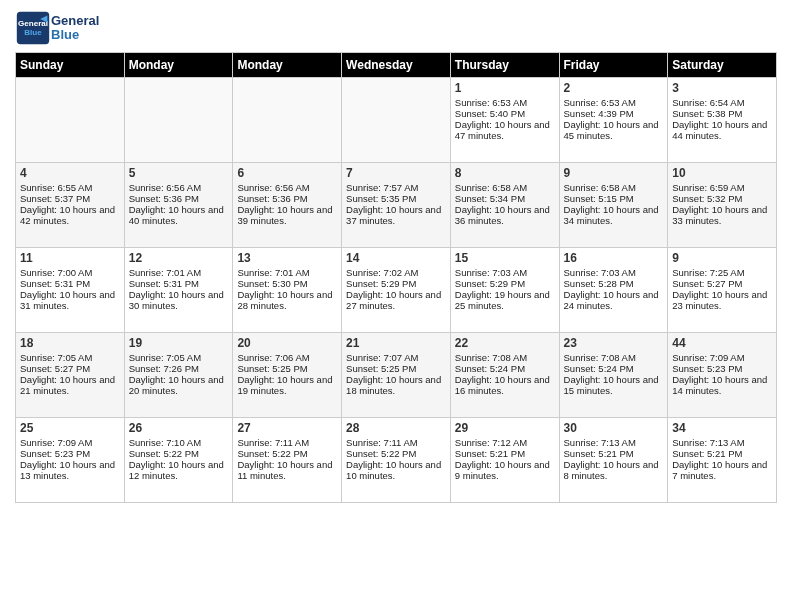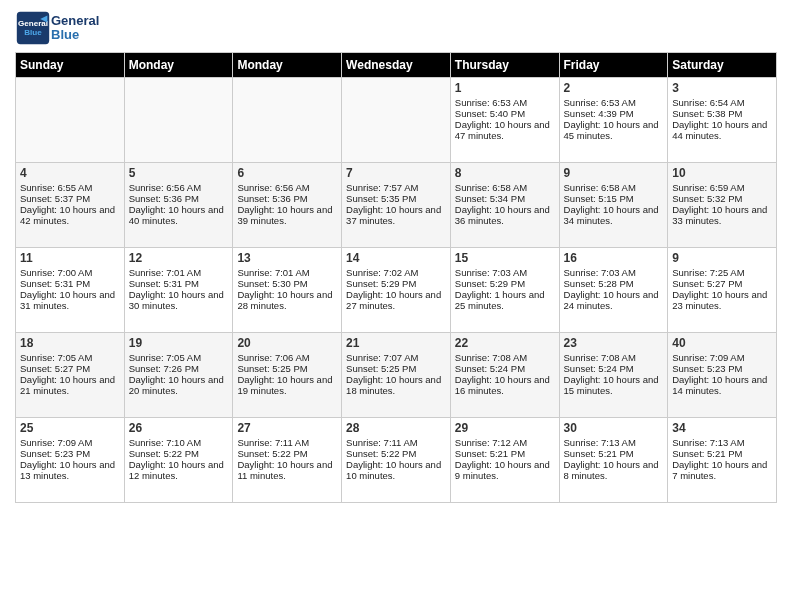--- a/index.html
+++ b/index.html
@@ -199,21 +199,21 @@
         <td>
           <span class="day-num">14</span>
           <div>Sunrise: 7:02 AM</div>
           <div>Sunset: 5:29 PM</div>
           <div>Daylight: 10 hours and 27 minutes.</div>
         </td>
         <td>
           <span class="day-num">15</span>
           <div>Sunrise: 7:03 AM</div>
           <div>Sunset: 5:29 PM</div>
-          <div>Daylight: 1 hours and 25 minutes.</div>
+          <div>Daylight: 19 hours and 25 minutes.</div>
         </td>
         <td>
           <span class="day-num">16</span>
           <div>Sunrise: 7:03 AM</div>
           <div>Sunset: 5:28 PM</div>
           <div>Daylight: 10 hours and 24 minutes.</div>
         </td>
         <td>
           <span class="day-num">9</span>
           <div>Sunrise: 7:25 AM</div>
@@ -252,21 +252,21 @@
           <div>Sunset: 5:24 PM</div>
           <div>Daylight: 10 hours and 16 minutes.</div>
         </td>
         <td>
           <span class="day-num">23</span>
           <div>Sunrise: 7:08 AM</div>
           <div>Sunset: 5:24 PM</div>
           <div>Daylight: 10 hours and 15 minutes.</div>
         </td>
         <td>
-          <span class="day-num">40</span>
+          <span class="day-num">44</span>
           <div>Sunrise: 7:09 AM</div>
           <div>Sunset: 5:23 PM</div>
           <div>Daylight: 10 hours and 14 minutes.</div>
         </td>
       </tr>
       <tr>
         <td>
           <span class="day-num">25</span>
           <div>Sunrise: 7:09 AM</div>
           <div>Sunset: 5:23 PM</div>

